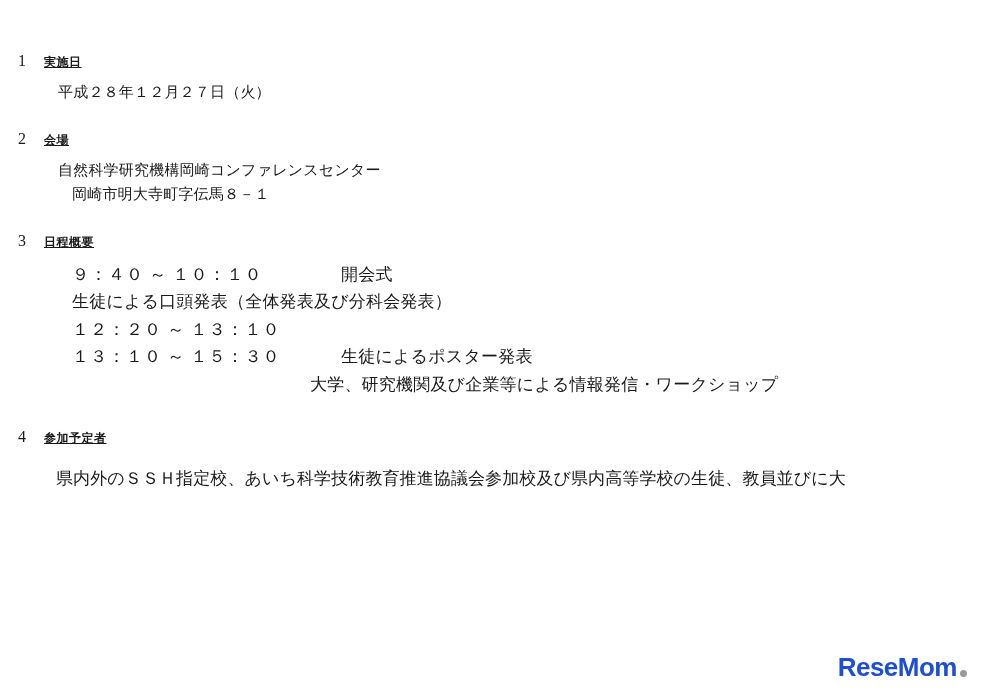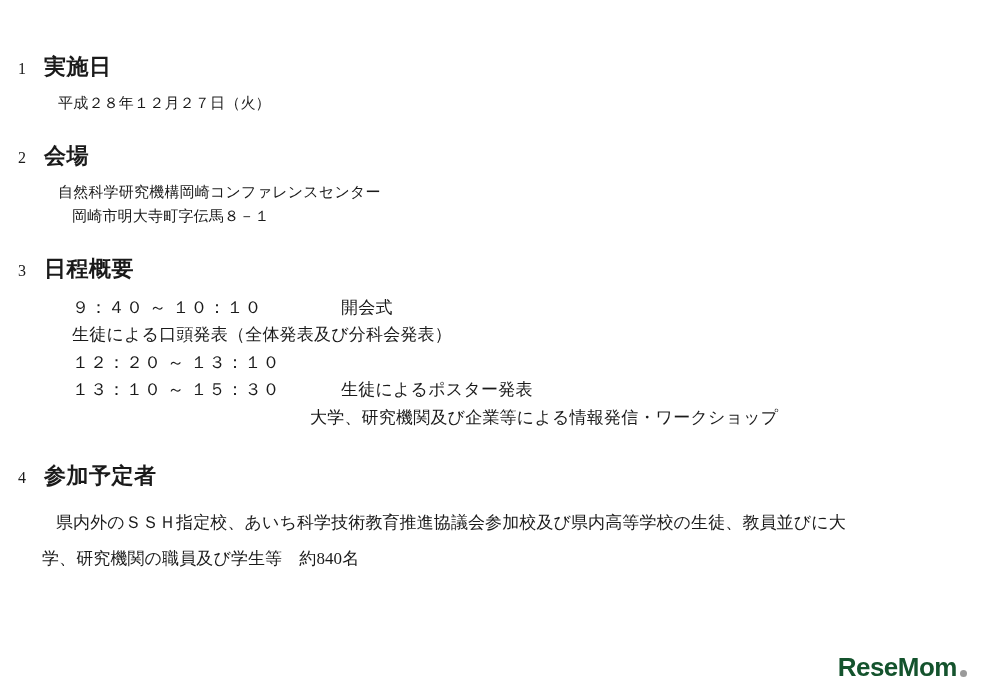--- a/index.html
+++ b/index.html
@@ -38,21 +38,22 @@
     width: 30px;
     flex: 0 0 30px;
     text-align: left;
     font-weight: normal;
     font-size: 16px;
     padding-left: 4px;
     box-sizing: border-box;
   }
   .sec-title {
     font-weight: bold;
-    font-size: 22px;
+    font-size: 12px;
+    text-decoration: underline;
   }
 
   .body-line {
     font-size: 15px;
     line-height: 1.55;
     letter-spacing: 0.2px;
   }
 
   .indent1 { padding-left: 44px; }
   .indent2 { padding-left: 58px; }
@@ -97,21 +98,21 @@
   .para-cont { padding-left: 28px; }
 
   
   .logo {
     position: absolute;
     right: 22px;
     bottom: 18px;
     display: flex;
     align-items: flex-end;
     font-family: "Liberation Sans", sans-serif;
-    color: #14532d;
+    color: #1d4ed8;
     user-select: none;
   }
   .logo-text {
     font-size: 26px;
     font-weight: bold;
     letter-spacing: -0.5px;
     line-height: 1;
   }
   .logo-dot {
     display: inline-block;
@@ -181,21 +182,20 @@
 
   <div class="gap-l"></div>
 
   <div class="section">
     <div class="sec-head">
       <span class="sec-num">4</span>
       <span class="sec-title">参加予定者</span>
     </div>
     <div class="gap-s"></div>
     <div class="para para-first">県内外のＳＳＨ指定校、あいち科学技術教育推進協議会参加校及び県内高等学校の生徒、教員並びに大</div>
-    <div class="para para-cont">学、研究機関の職員及び学生等　約840名</div>
   </div>
 
   <div class="logo">
     <span class="logo-text">ReseMom</span>
     <span class="logo-dot"></span>
   </div>
 
 </div>
 
 </body></html>

